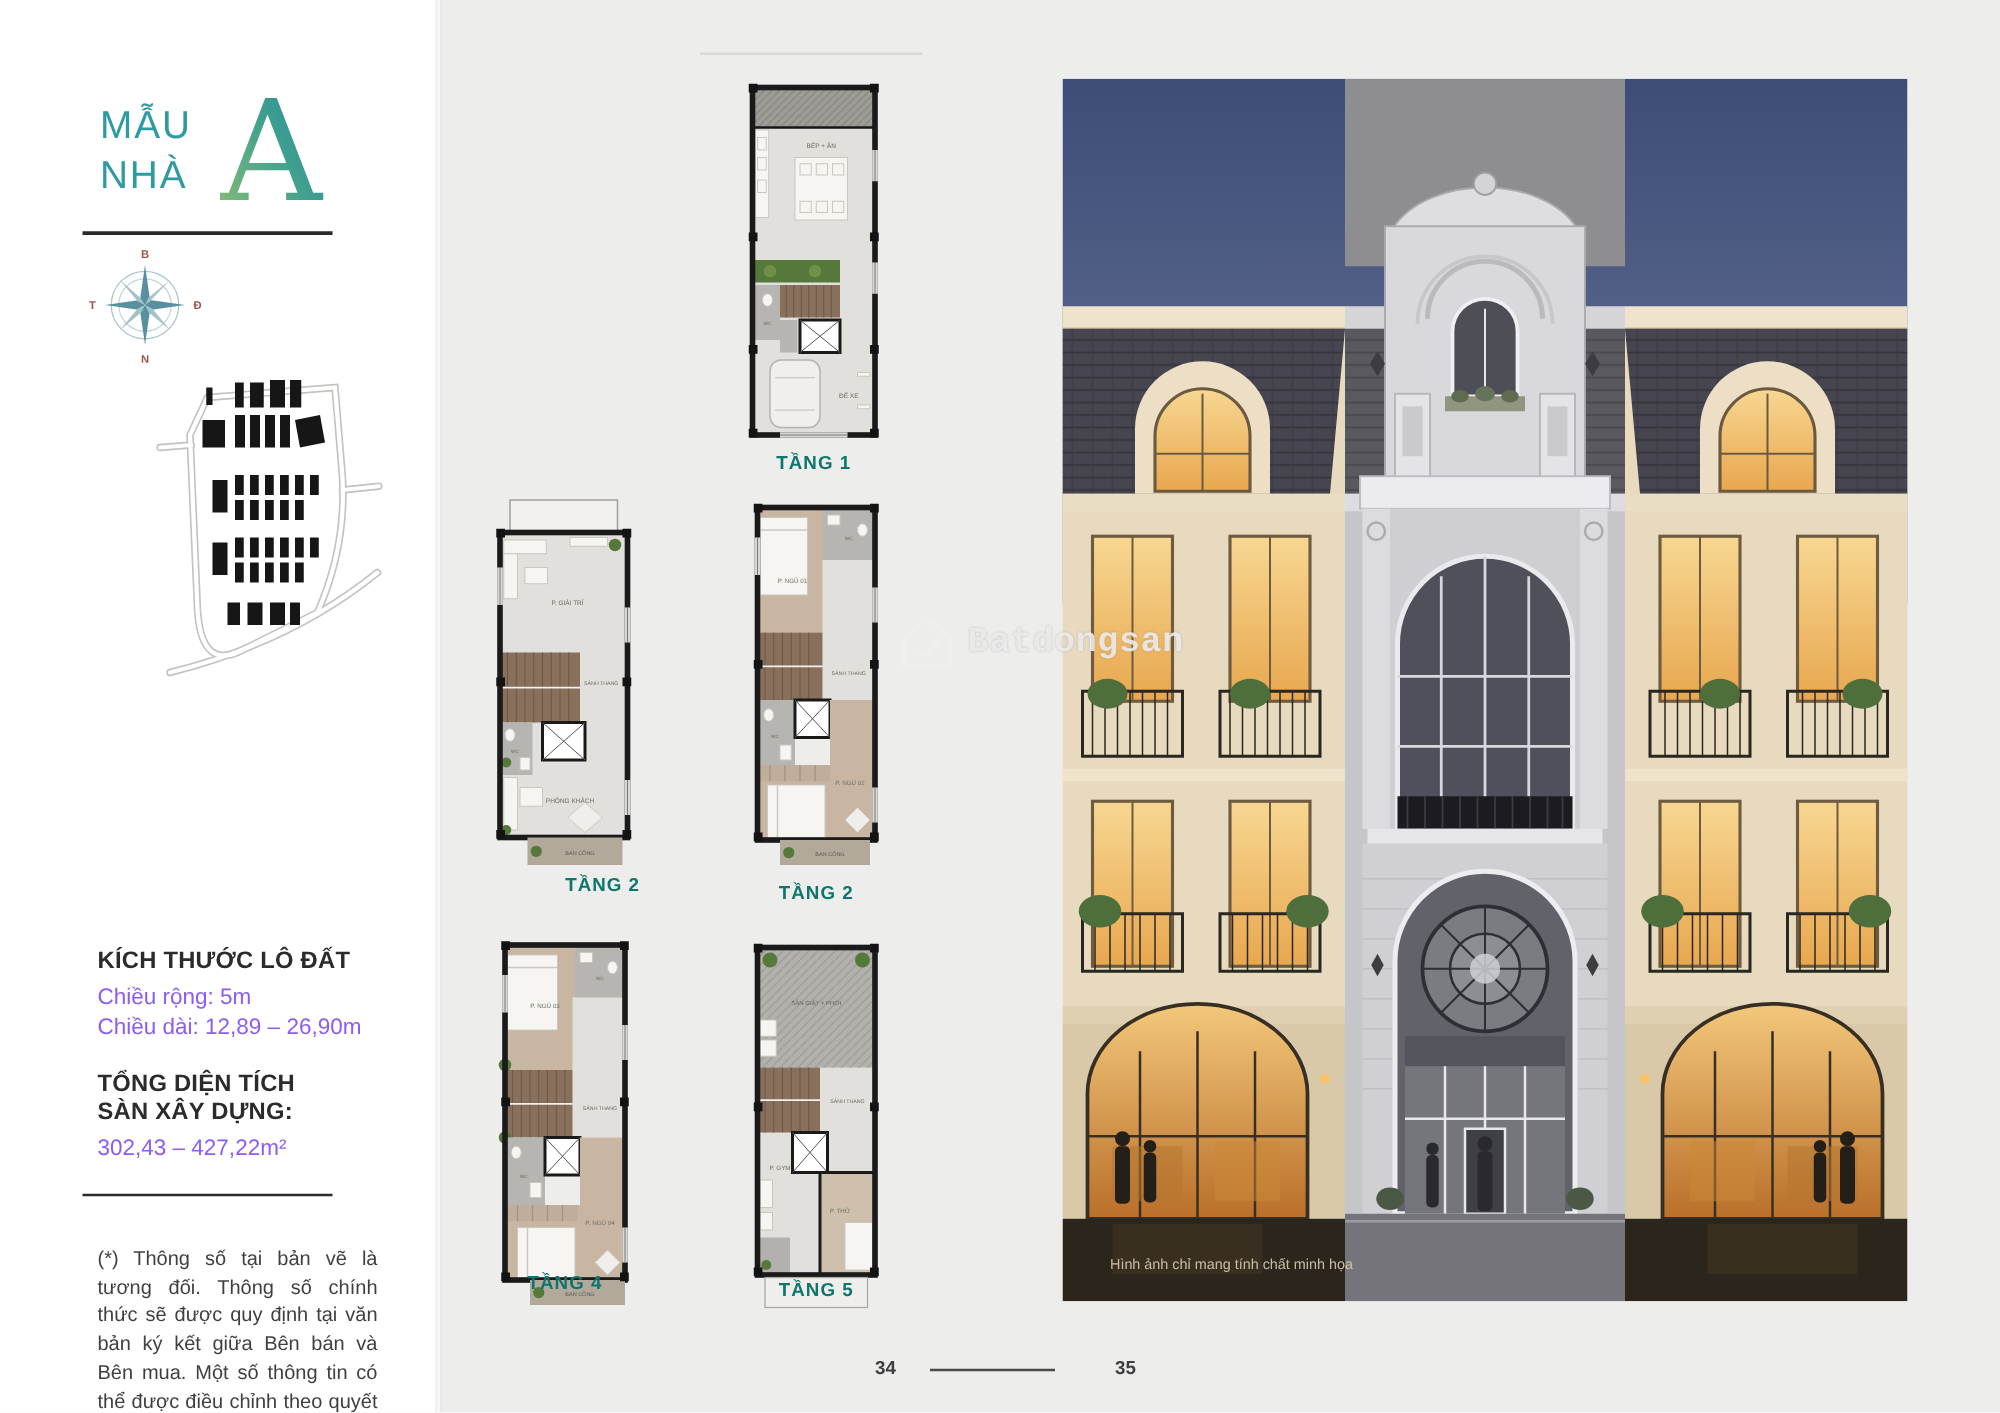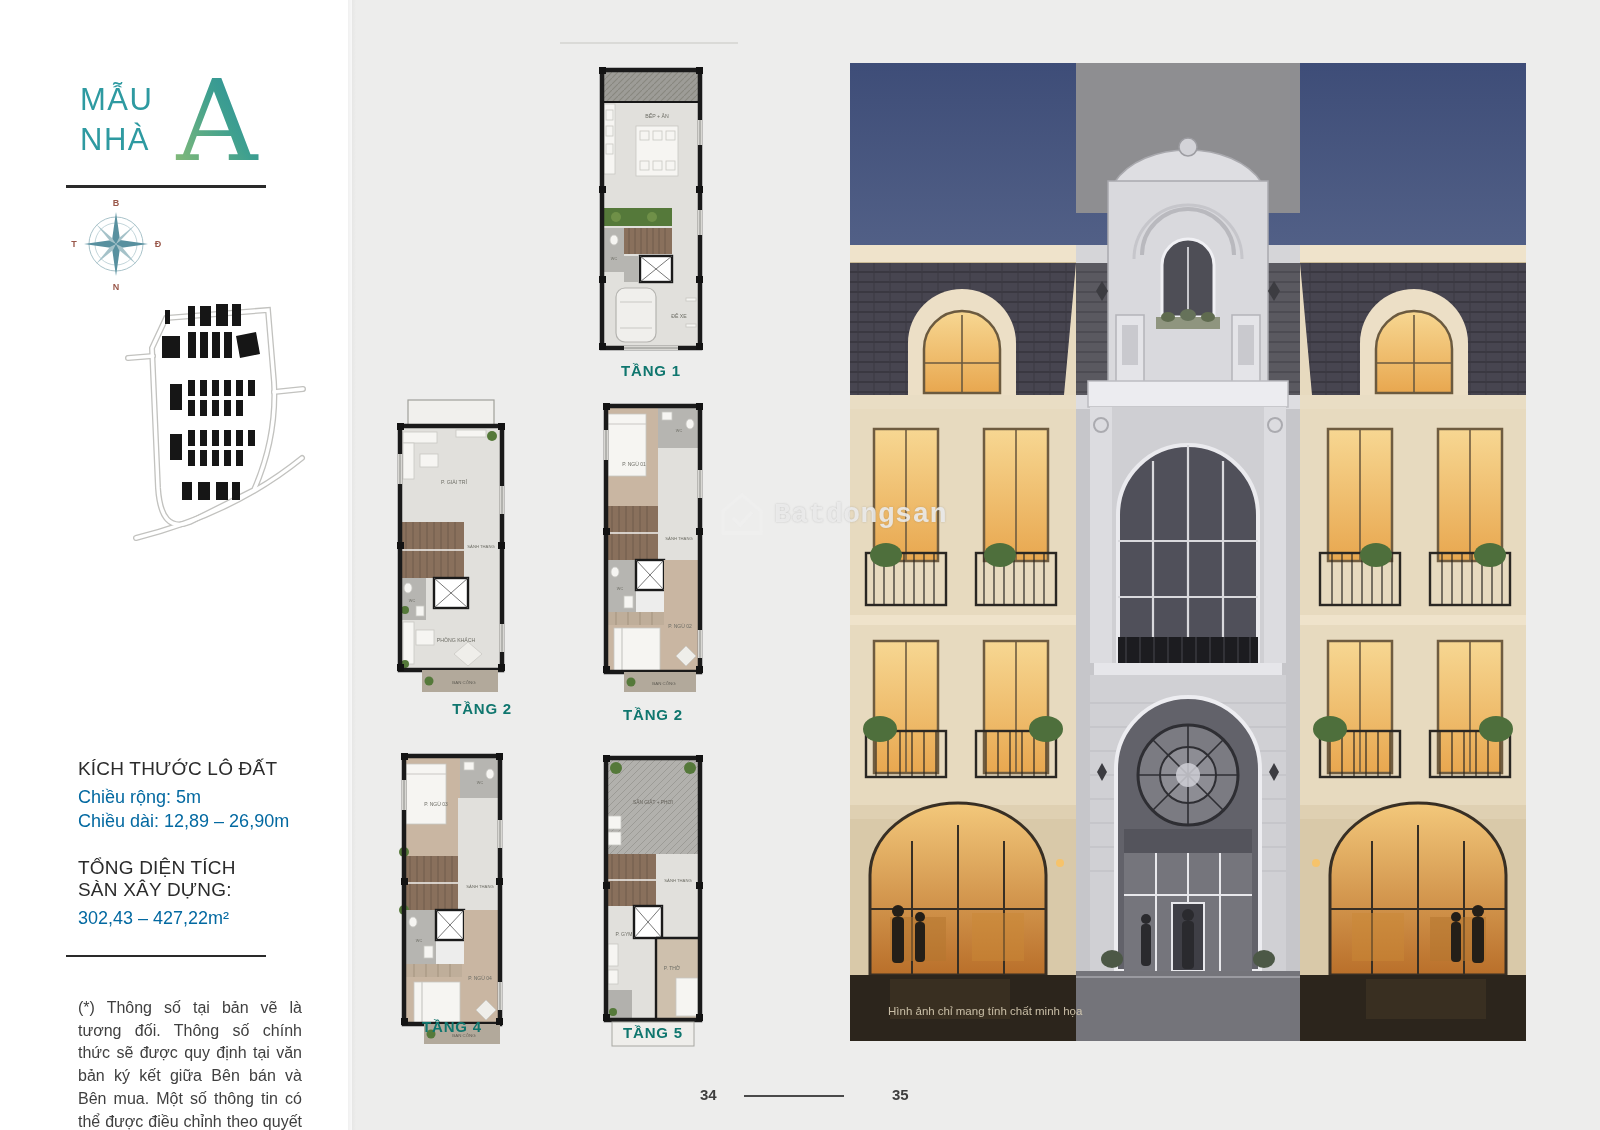--- a/index.html
+++ b/index.html
@@ -14,22 +14,22 @@
   
   .title-block{position:absolute;left:80px;top:80px;color:#2e9aa1;font-size:31px;line-height:40px;
           letter-spacing:1.5px;font-weight:500;}
   .model-letter{position:absolute;left:152px;top:52px;}
   .rule{position:absolute;background:#2a2a2a;}
   .rule-1{left:66px;top:185px;width:200px;height:3px;}
   .rule-2{left:66px;top:955px;width:200px;height:2px;}
   .compass{position:absolute;left:66px;top:196px;}
   .siteplan{position:absolute;left:70px;top:290px;}
   .specs{position:absolute;left:78px;top:758px;width:236px;color:#333;}
-  .spec-title{font-weight:normal;font-size:19px;color:#2b2b2b;letter-spacing:.2px;margin:0 0 7px 0;}
-  .spec-line{font-size:18px;color:#0369a1;margin:3px 0;}
+  .spec-title{font-weight:bold;font-size:19px;color:#2b2b2b;letter-spacing:.2px;margin:0 0 7px 0;}
+  .spec-line{font-size:18px;color:#8b5cf6;margin:3px 0;}
   .spec-gap{height:22px;}
   .footnote{position:absolute;left:78px;top:973px;width:224px;font-size:16px;line-height:1.42;
           color:#3f3f3f;text-align:justify;margin-top:24px;}
 
   
   .plan{position:absolute;}
   .plan-label{position:absolute;font-weight:bold;font-size:15px;letter-spacing:.8px;color:#0f766e;
           text-align:center;}
   .faint-line{position:absolute;left:560px;top:42px;width:178px;height:1.5px;background:#dadad7;}
 

